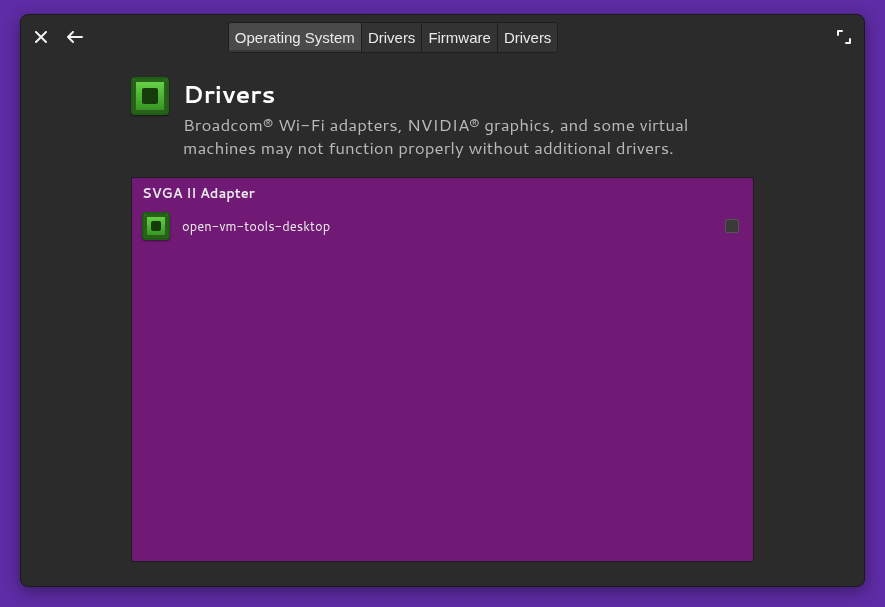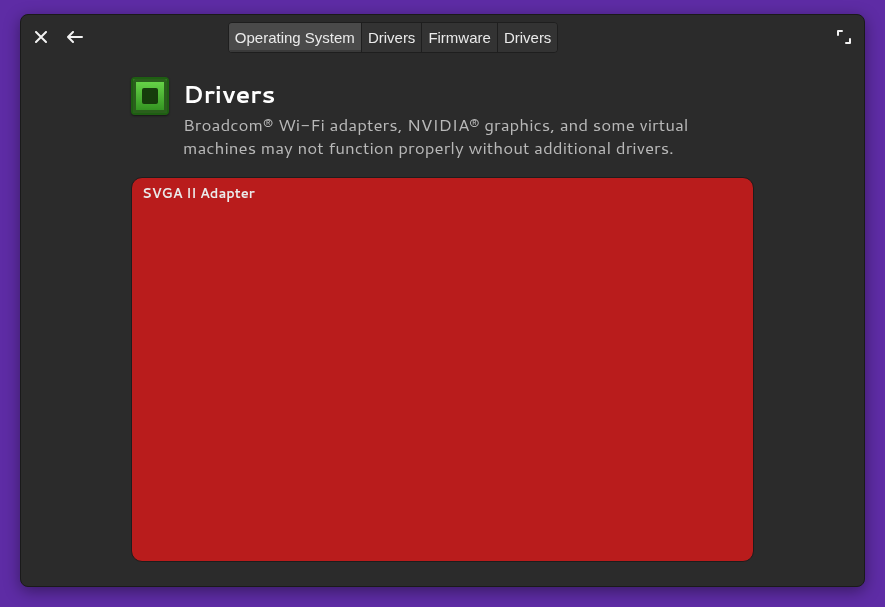--- a/index.html
+++ b/index.html
@@ -97,25 +97,25 @@
     margin-bottom: 2px;
   }
   .page-desc {
     font-size: 17px;
     color: #b8b8b8;
     line-height: 1.35;
     max-width: 560px;
   }
   .drivers-panel {
     border: 1px solid #1d1d1d;
-    background: #b91c1c;
+    background: #701a75;
     flex: 1;
     display: flex;
     flex-direction: column;
-    border-radius: 11px;
+    border-radius: 2px;
   }
   .group-header {
     padding: 6px 10px 4px 10px;
     font-size: 13px;
     font-weight: 600;
     color: #eaeaea;
   }
   .driver-row {
     display: flex;
     align-items: center;
@@ -171,15 +171,20 @@
     <div class="page-header">
       <div class="chip-icon"></div>
       <div>
         <div class="page-title">Drivers</div>
         <div class="page-desc">Broadcom® Wi-Fi adapters, NVIDIA® graphics, and some virtual machines may not function properly without additional drivers.</div>
       </div>
     </div>
 
     <div class="drivers-panel">
       <div class="group-header">SVGA II Adapter</div>
+      <div class="driver-row">
+        <div class="chip-icon small"></div>
+        <div class="driver-label">open-vm-tools-desktop</div>
+        <div class="driver-check"></div>
+      </div>
     </div>
   </div>
 </div>
 
 </body></html>

